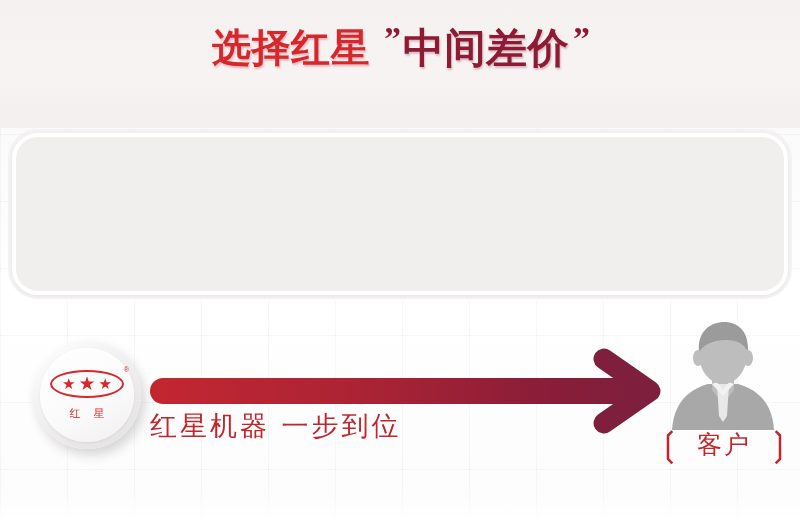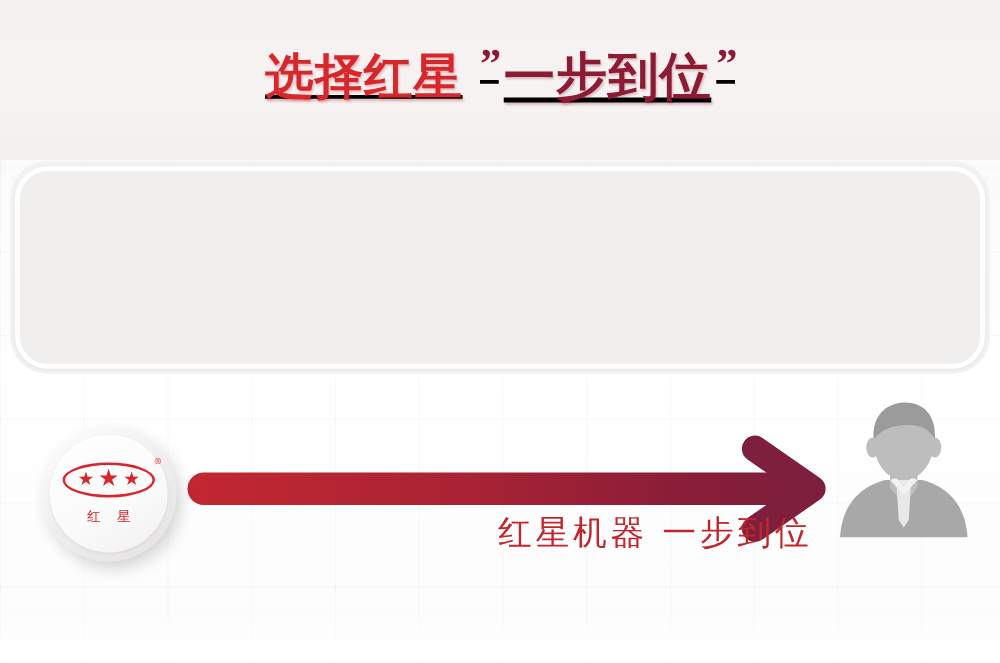--- a/index.html
+++ b/index.html
@@ -17,24 +17,24 @@
       linear-gradient(180deg,#f7f4f4 0%, #fbfafa 22%, #ffffff 55%, #fdfcfc 100%);
   }
   
   .top-wash{
     position:absolute;left:0;top:0;width:800px;height:128px;
     background:linear-gradient(180deg,#f6f1f1 0%,#f7f3f3 60%,#f3efef 100%);
     z-index:1;
   }
   
   .headline{
-    position:absolute;left:0;top:26px;width:800px;height:70px;
+    position:absolute;left:0;top:13px;width:800px;height:70px;
     display:flex;align-items:center;justify-content:center;
     white-space:nowrap;z-index:3;
-    font-weight:bold;letter-spacing:0.5px;text-decoration:underline;
+    font-weight:bold;letter-spacing:0.5px;
   }
   .hl-a{
     font-size:39px;color:#d6272c;font-weight:bold;
     text-shadow:1px 2px 2px rgba(185,40,45,0.28);
     font-family:"DejaVu Sans","Liberation Sans",sans-serif;
   }
   .hl-gap{display:inline-block;width:14px;}
   .hl-q{
     font-size:34px;color:#8d1b33;font-weight:bold;
     position:relative;top:-9px;letter-spacing:-2px;
@@ -125,21 +125,21 @@
   }
   
   .arrow-shaft{
     position:absolute;left:150px;top:378px;width:498px;height:26px;
     border-radius:13px 0 0 13px;
     background:linear-gradient(90deg,#c32731 0%,#a92334 45%,#8b1d38 78%,#7d1f3d 100%);
     z-index:3;
   }
   .arrow-head{position:absolute;left:588px;top:345px;width:90px;height:92px;z-index:3;}
   .slogan{
-    position:absolute;left:150px;top:408px;width:500px;text-align:right;
+    position:absolute;left:150px;top:408px;width:500px;text-align:left;
     font-size:27px;color:#c0272d;letter-spacing:3px;z-index:4;
     font-family:"DejaVu Sans","Liberation Sans",sans-serif;
   }
   
   .person{position:absolute;left:664px;top:318px;width:118px;height:112px;z-index:3;}
   .cust-tag{
     position:absolute;left:650px;top:424px;width:148px;text-align:center;
     z-index:4;white-space:nowrap;
   }
   .cust-brk{
@@ -161,21 +161,21 @@
 
 <div id="stage">
 
   <div class="top-wash"></div>
   <div class="bottom-fade"></div>
 
   <div class="headline">
     <span class="hl-a">选择红星</span>
     <span class="hl-gap"></span>
     <span class="hl-q">”</span>
-    <span class="hl-b">一步到位</span>
+    <span class="hl-b">中间差价</span>
     <span class="hl-q">”</span>
   </div>
 
   <div class="panel"></div>
 
   <div class="node" id="n1">
     <div class="box-rect" style="display:flex;align-items:center;justify-content:center;">
       <span class="node-label">其他厂家</span>
     </div>
   </div>
@@ -244,14 +244,19 @@
       <path d="M48,54 L70,54 L70,72 L59,86 L48,72 Z" fill="#bdbdbd"></path>
       <path d="M53,66 L65,66 L63,98 L59,104 L55,98 Z" fill="#e8e8e8"></path>
       <path d="M53,64 L59,72 L65,64 L70,66 L59,78 L48,66 Z" fill="#f2f2f2"></path>
       <ellipse cx="59" cy="36" rx="24" ry="30" fill="#bdbdbd"></ellipse>
       <path d="M35,34 C33,12 48,4 60,4 C74,4 85,13 84,34 C80,26 74,22 62,22 C50,22 40,26 35,34 Z" fill="#9b9b9b"></path>
       <ellipse cx="34" cy="40" rx="5" ry="8" fill="#bdbdbd"></ellipse>
       <ellipse cx="84" cy="40" rx="5" ry="8" fill="#bdbdbd"></ellipse>
     </svg>
   </div>
 
+  <div class="cust-tag">
+    <span class="cust-brk">❲</span>
+    <span class="cust-txt">客户</span>
+    <span class="cust-brk">❳</span>
+  </div>
 
 </div>
 
 </body></html>

